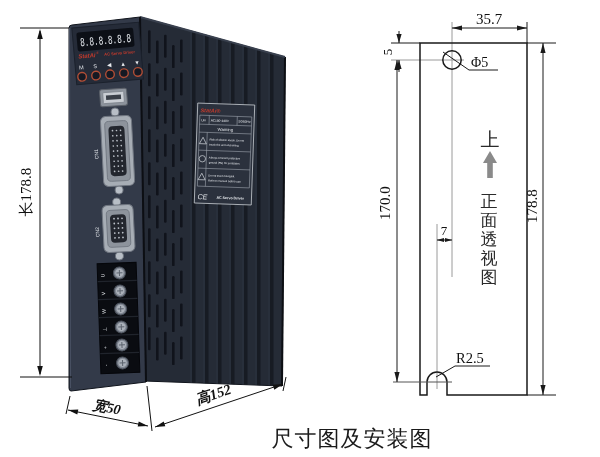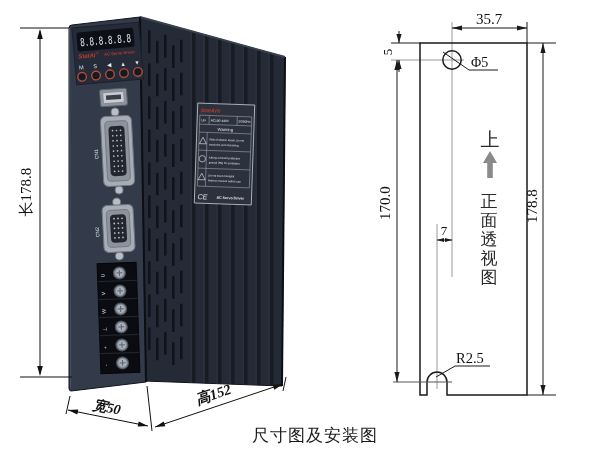--- a/index.html
+++ b/index.html
@@ -1,20 +1,20 @@
 <!DOCTYPE html>
 <html><head>
 <meta charset="utf-8">
 <style>
   html,body{margin:0;padding:0;background:#ffffff;}
   .stage{position:relative;width:600px;height:457px;background:#ffffff;overflow:hidden;
          font-family:"Liberation Serif",serif;}
   svg{position:absolute;left:0;top:0;}
-  .caption{position:absolute;left:252px;top:424px;width:200px;
-           font-size:17px;color:#1a1a1a;letter-spacing:1px;font-family:"Liberation Serif",serif;}
+  .caption{position:absolute;left:252px;top:424px;width:200px;text-align:center;
+           font-size:22px;color:#1a1a1a;letter-spacing:1px;font-family:"Liberation Serif",serif;}
   .dimtxt{font-family:"Liberation Serif",serif;fill:#111111;}
   .cjk{font-family:"Liberation Serif",serif;fill:#2a2a2a;}
   .redtxt{fill:#c23a2c;font-family:"Liberation Sans",sans-serif;}
   .whitetxt{fill:#e8ebef;font-family:"Liberation Sans",sans-serif;}
   .seg{fill:#e3e7ec;font-family:"DejaVu Sans Mono",monospace;}
 </style>
 </head>
 <body>
 
 <div class="stage">

